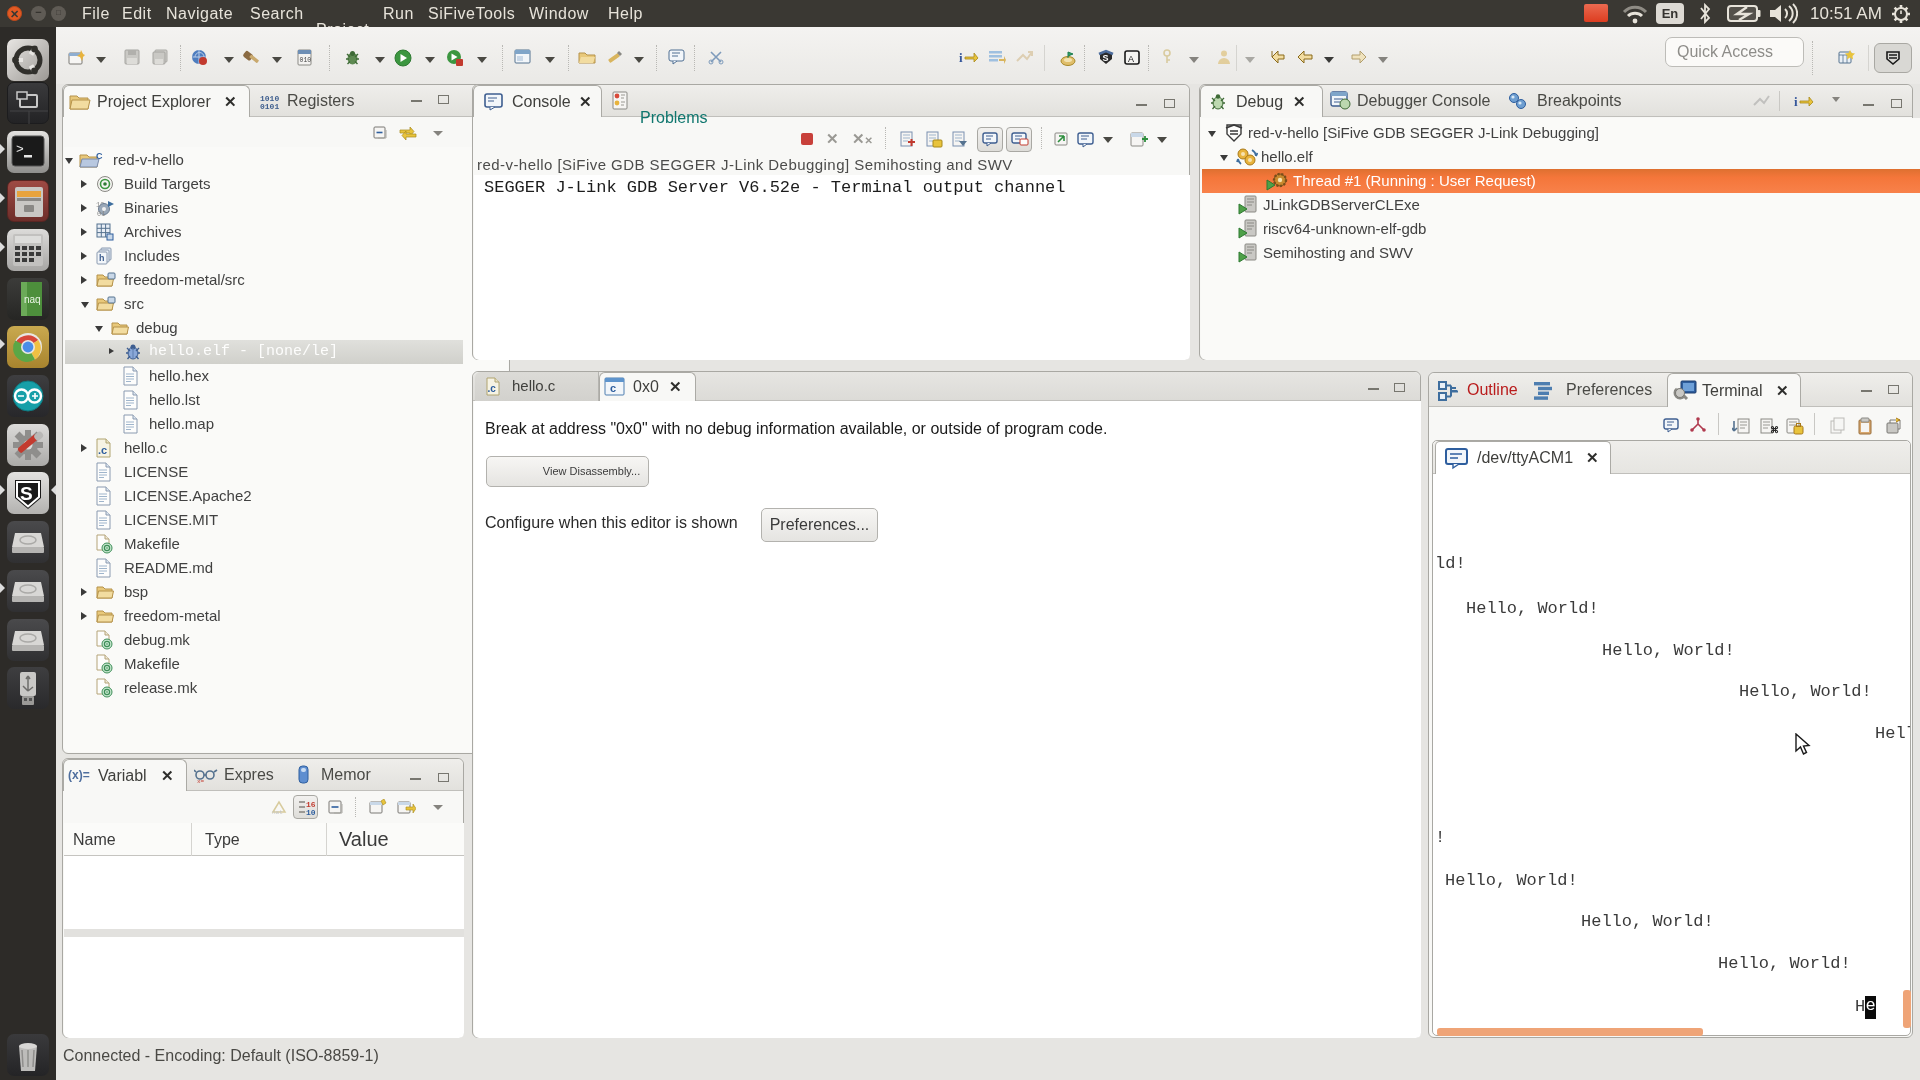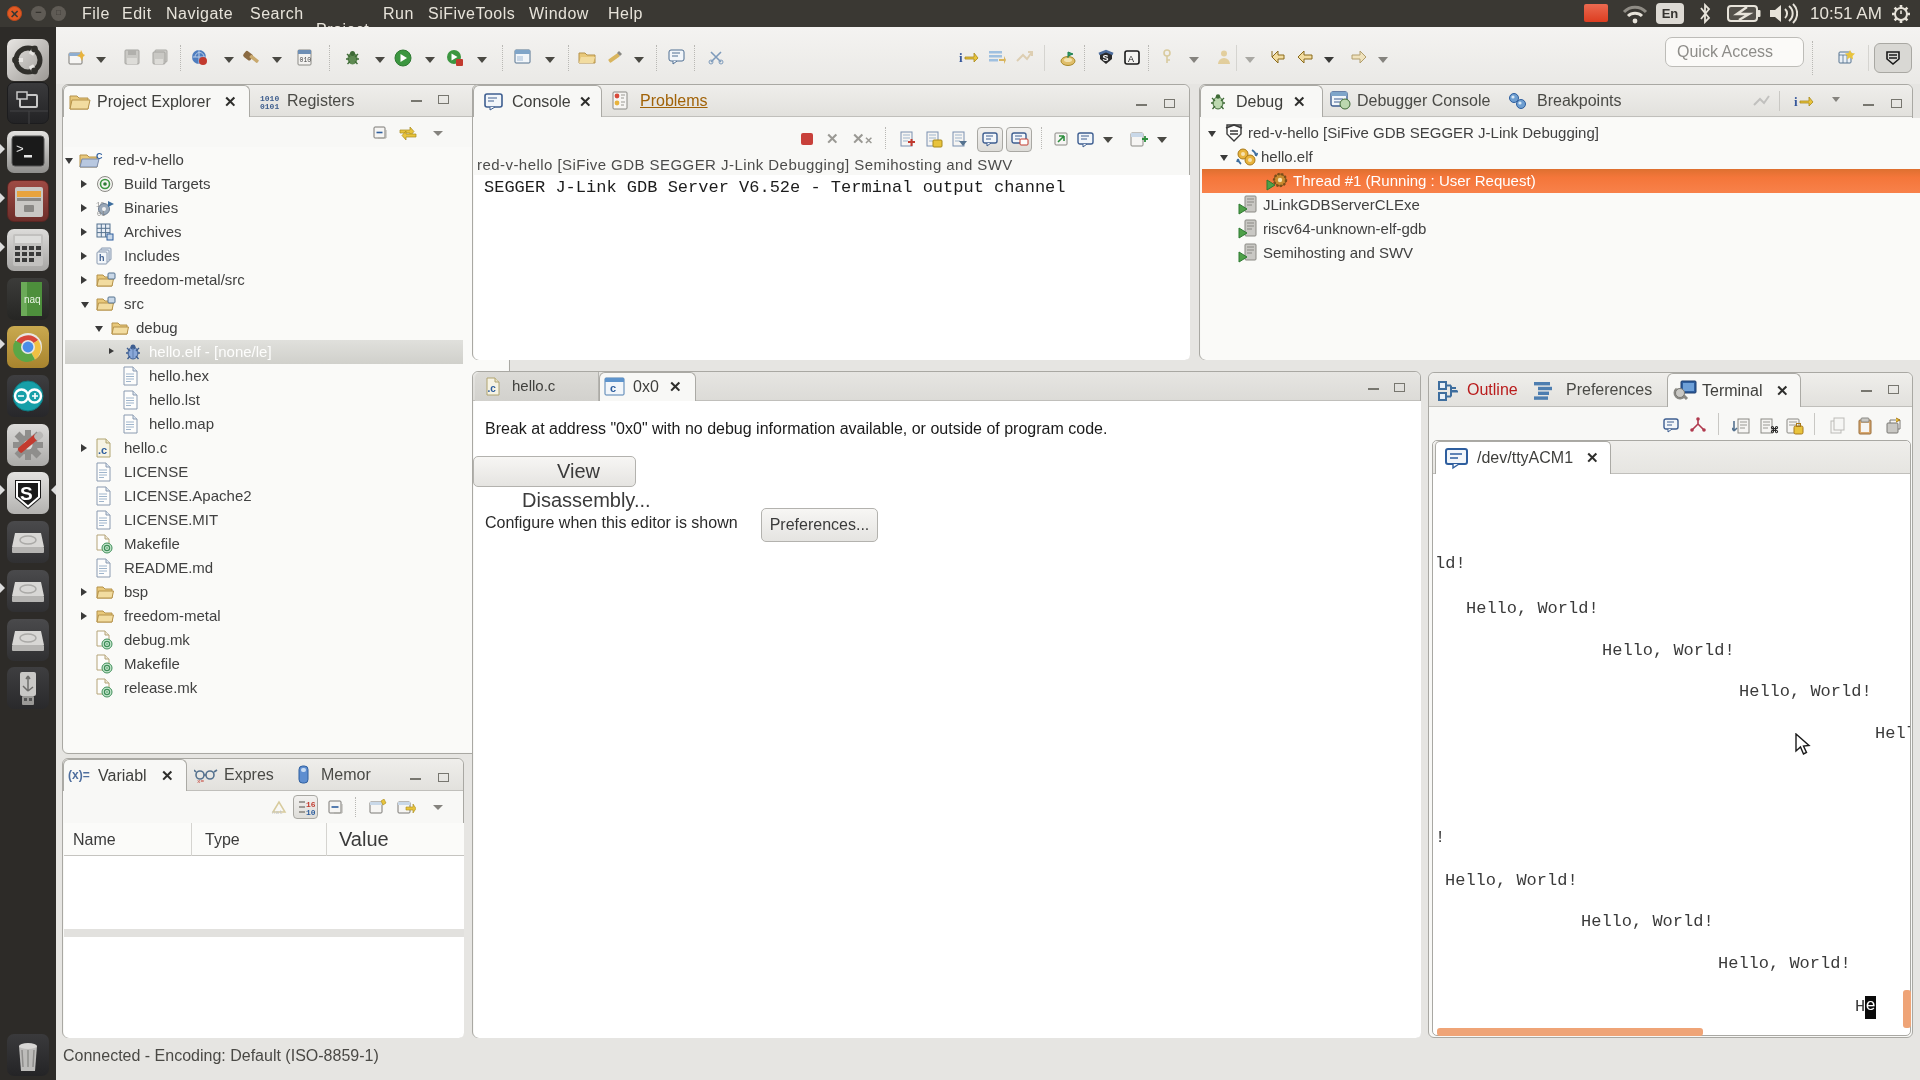--- a/index.html
+++ b/index.html
@@ -547,21 +547,21 @@
   <div class="trow" style="top:255px; background:linear-gradient(#E0E0DC,#D0D0CB); color:#FDFDFC;">
         <div class="arr-e" style="left:44px; border-left-width:5px; border-top-width:3.5px; border-bottom-width:3.5px;"></div>
         <svg class="abs" style="left:58px; top:2px;" width="20" height="20" viewBox="0 0 20 20">
           <ellipse cx="10" cy="11" rx="5" ry="6" fill="#8AA8D8" stroke="#3E5E90"></ellipse>
           <circle cx="10" cy="5" r="2.5" fill="#3E5E90"></circle>
           <g stroke="#3E5E90" stroke-width="1.4">
             <path d="M4 6 L7 9 M16 6 L13 9 M3 11 L5.5 11 M17 11 L14.5 11 M4.5 17 L7 14 M15.5 17 L13 14"></path>
           </g>
           <path d="M10 6 L10 16" stroke="#5E7EB0" stroke-width="1"></path>
         </svg>
-        <span style="position:absolute; left:84px;">hello.elf - [none/le]</span>
+        <span style="position:absolute; left:84px;font-family:Liberation Mono, monospace;">hello.elf - [none/le]</span>
       </div>
   <div class="trow" style="top:279px;">
         <svg class="abs" style="left:58px; top:2px;" width="16" height="20" viewBox="0 0 16 20">
           <path d="M1 1 L10 1 L14 5 L14 19 L1 19 Z" fill="#FDFDFC" stroke="#8A9AB0"></path>
           <path d="M10 1 L10 5 L14 5" fill="#DDE6F0" stroke="#8A9AB0"></path>
           <g stroke="#9FB5CC" stroke-width="1.2">
             <path d="M3 8 L11 8 M3 10.5 L11 10.5 M3 13 L11 13 M3 15.5 L8 15.5"></path>
           </g>
         </svg>
         <span style="position:absolute; left:84px;">hello.hex</span>
@@ -766,21 +766,21 @@
       </svg>
     <div class="tablabel" style="left:38px; top:7px;">Console</div>
     <div class="tabx abs" style="left:105px; top:7px;">✕</div>
   </div>
   <svg class="abs" style="left:138px; top:6px;" width="22" height="20" viewBox="0 0 22 20">
       <rect x="2" y="1" width="14" height="17" rx="1" fill="#F6F5F3" stroke="#8A8984"></rect>
       <circle cx="6" cy="5" r="2.4" fill="#D84A3A"></circle>
       <circle cx="6" cy="12" r="2.4" fill="#E8B33C"></circle>
       <path d="M10 4 L14 4 M10 7 L13 7 M10 11 L14 11 M10 14 L13 14" stroke="#9A9994" stroke-width="1.2"></path>
     </svg>
-  <div class="tablabel" style="left:167px; top:7px; color:#a16207;text-decoration:underline;">Problems</div>
+  <div class="tablabel" style="left:167px; top:24px; color:#0f766e;">Problems</div>
   <div class="minmax min" style="left:663px; top:18px;"></div>
   <div class="minmax" style="left:691px; top:14px;"></div>
 
   <div class="abs" style="left:328px; top:48px; width:12px; height:12px; background:#C8403A; border-radius:2px;"></div>
   <div class="abs" style="left:353px; top:45px; font-size:15px; font-weight:bold; color:#9A9994;">✕</div>
   <div class="abs" style="left:379px; top:45px; font-size:15px; font-weight:bold; color:#9A9994;">✕<span style="font-size:10px;">✕</span></div>
   <div class="tsep" style="left:412px; top:42px; height:22px;"></div>
   <svg class="abs" style="left:426px; top:46px;" width="18" height="18" viewBox="0 0 18 18">
       <rect x="2" y="1" width="11" height="14" fill="#F6F5F3" stroke="#7A90B0"></rect>
       <path d="M4 4 L11 4 M4 7 L11 7 M4 10 L9 10" stroke="#9FB5CC"></path>
@@ -944,21 +944,21 @@
         <rect x="1" y="1" width="19" height="4" fill="#5E94CC"></rect>
         <text x="6" y="15" font-size="11" font-weight="bold" fill="#2E5E9E" font-family="Liberation Sans">c</text>
       </svg>
     <div class="tablabel" style="left:33px; top:5px;">0x0</div>
     <div class="tabx abs" style="left:69px; top:5px;">✕</div>
   </div>
   <div class="minmax min" style="left:895px; top:15px;"></div>
   <div class="minmax" style="left:921px; top:11px;"></div>
   <div class="abs" style="left:1px; top:29px; width:947px; height:637px; background:#FFFFFF; border-radius:0 0 5px 5px;"></div>
   <div class="abs" style="left:12px; top:48px; font-size:16px; color:#1A1A1A;">Break at address "0x0" with no debug information available, or outside of program code.</div>
-  <div class="abs" style="left:0; top:84px; width:163px; height:31px; background:linear-gradient(#F7F6F4,#E5E4E1); border:1px solid #B3B2AE; border-radius:5px; text-align:center; line-height:29px; font-size:20px; color:#3B3B3B;padding-left:48px;">View Disassembly...</div>
+  <div class="abs" style="left:13px; top:84px; width:163px; height:31px; background:linear-gradient(#F7F6F4,#E5E4E1); border:1px solid #B3B2AE; border-radius:5px; text-align:center; line-height:29px; font-size:11px; color:#3B3B3B;padding-left:48px;">View Disassembly...</div>
   <div class="abs" style="left:12px; top:142px; font-size:16px; color:#2A2A2A;">Configure when this editor is shown</div>
   <div class="abs" style="left:288px; top:136px; width:117px; height:34px; background:linear-gradient(#F7F6F4,#E5E4E1); border:1px solid #B3B2AE; border-radius:5px; text-align:center; line-height:32px; font-size:16px; color:#3B3B3B;">Preferences...</div>
 </div>
 
 <div class="panel" id="pterminal" style="left:1428px; top:372px; width:485px; height:666px;">
   <div class="tabstrip" style="height:34px;"></div>
   <svg class="abs" style="left:8px; top:7px;" width="24" height="22" viewBox="0 0 24 22">
       <g fill="none" stroke="#3E6E9E" stroke-width="2">
         <rect x="2" y="2" width="7" height="7" fill="#E8F0F8"></rect>
         <rect x="2" y="13" width="7" height="7" fill="#E8F0F8"></rect>

